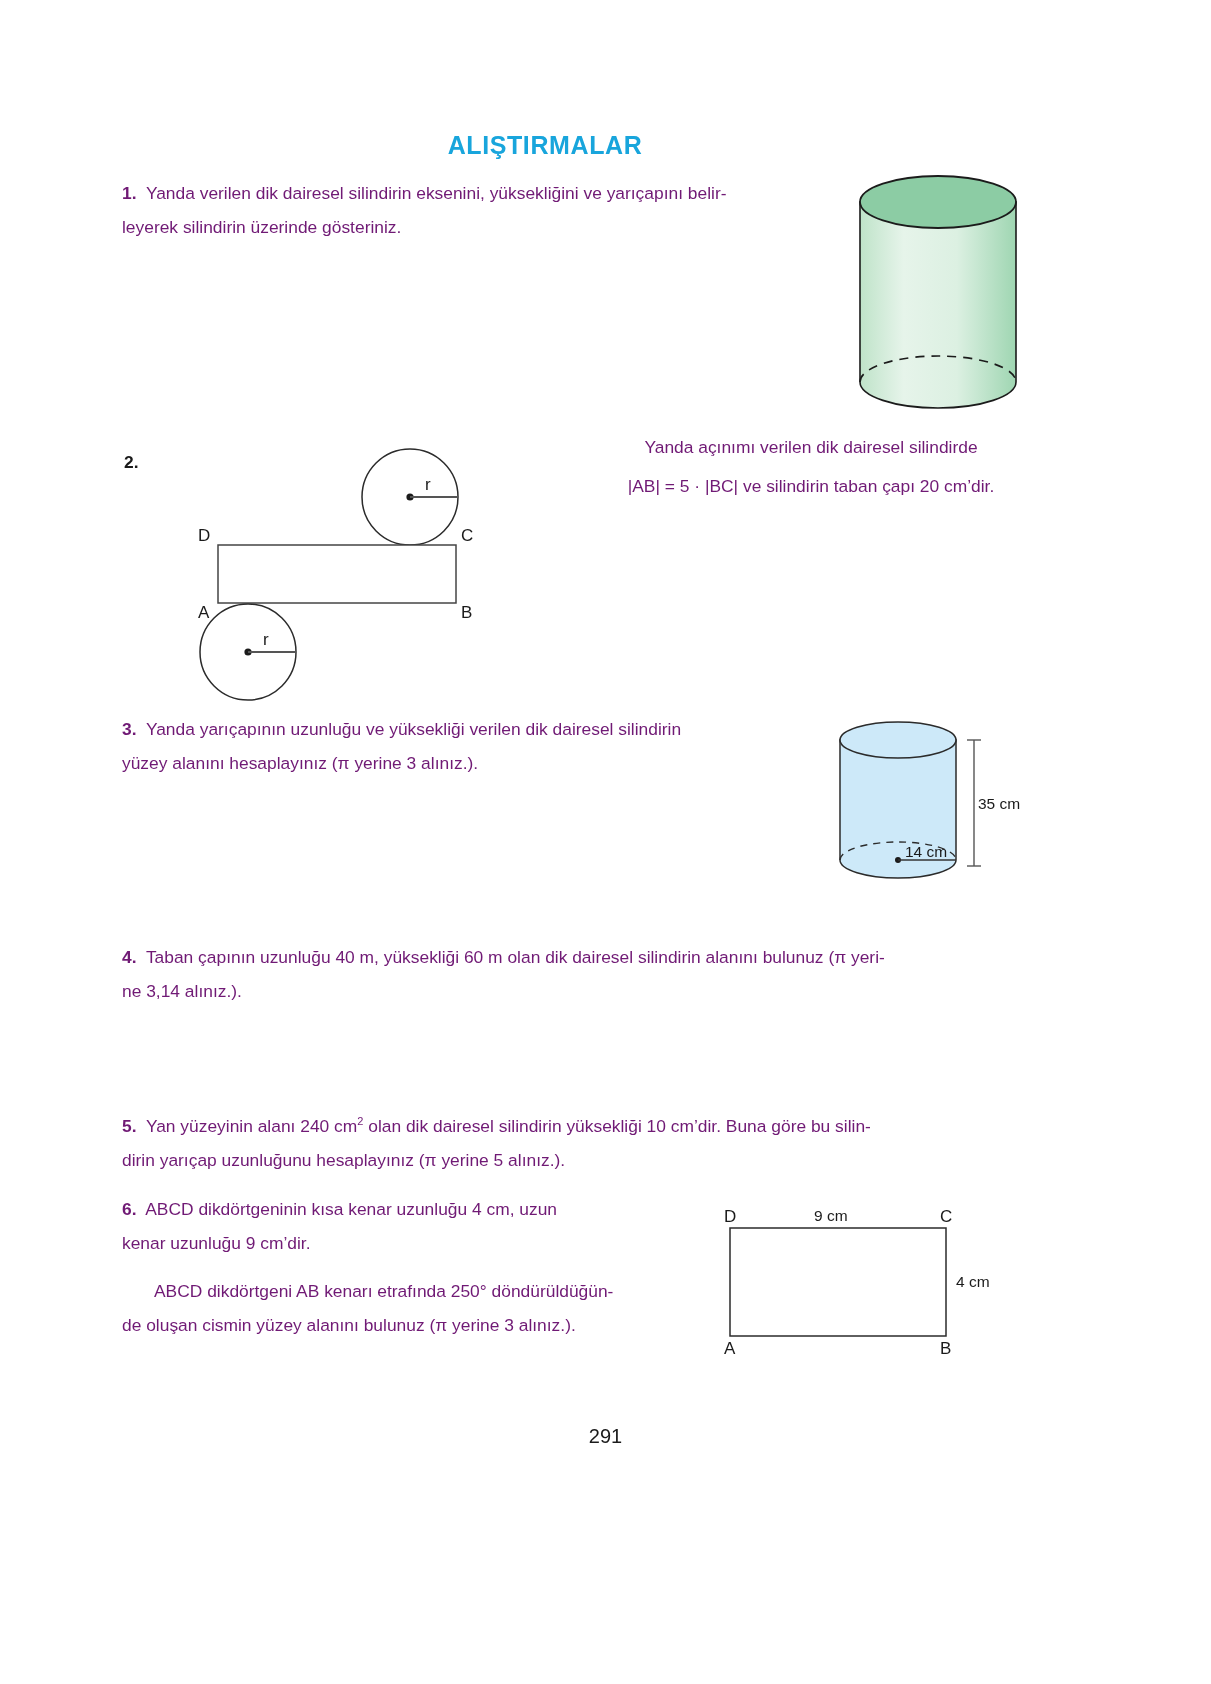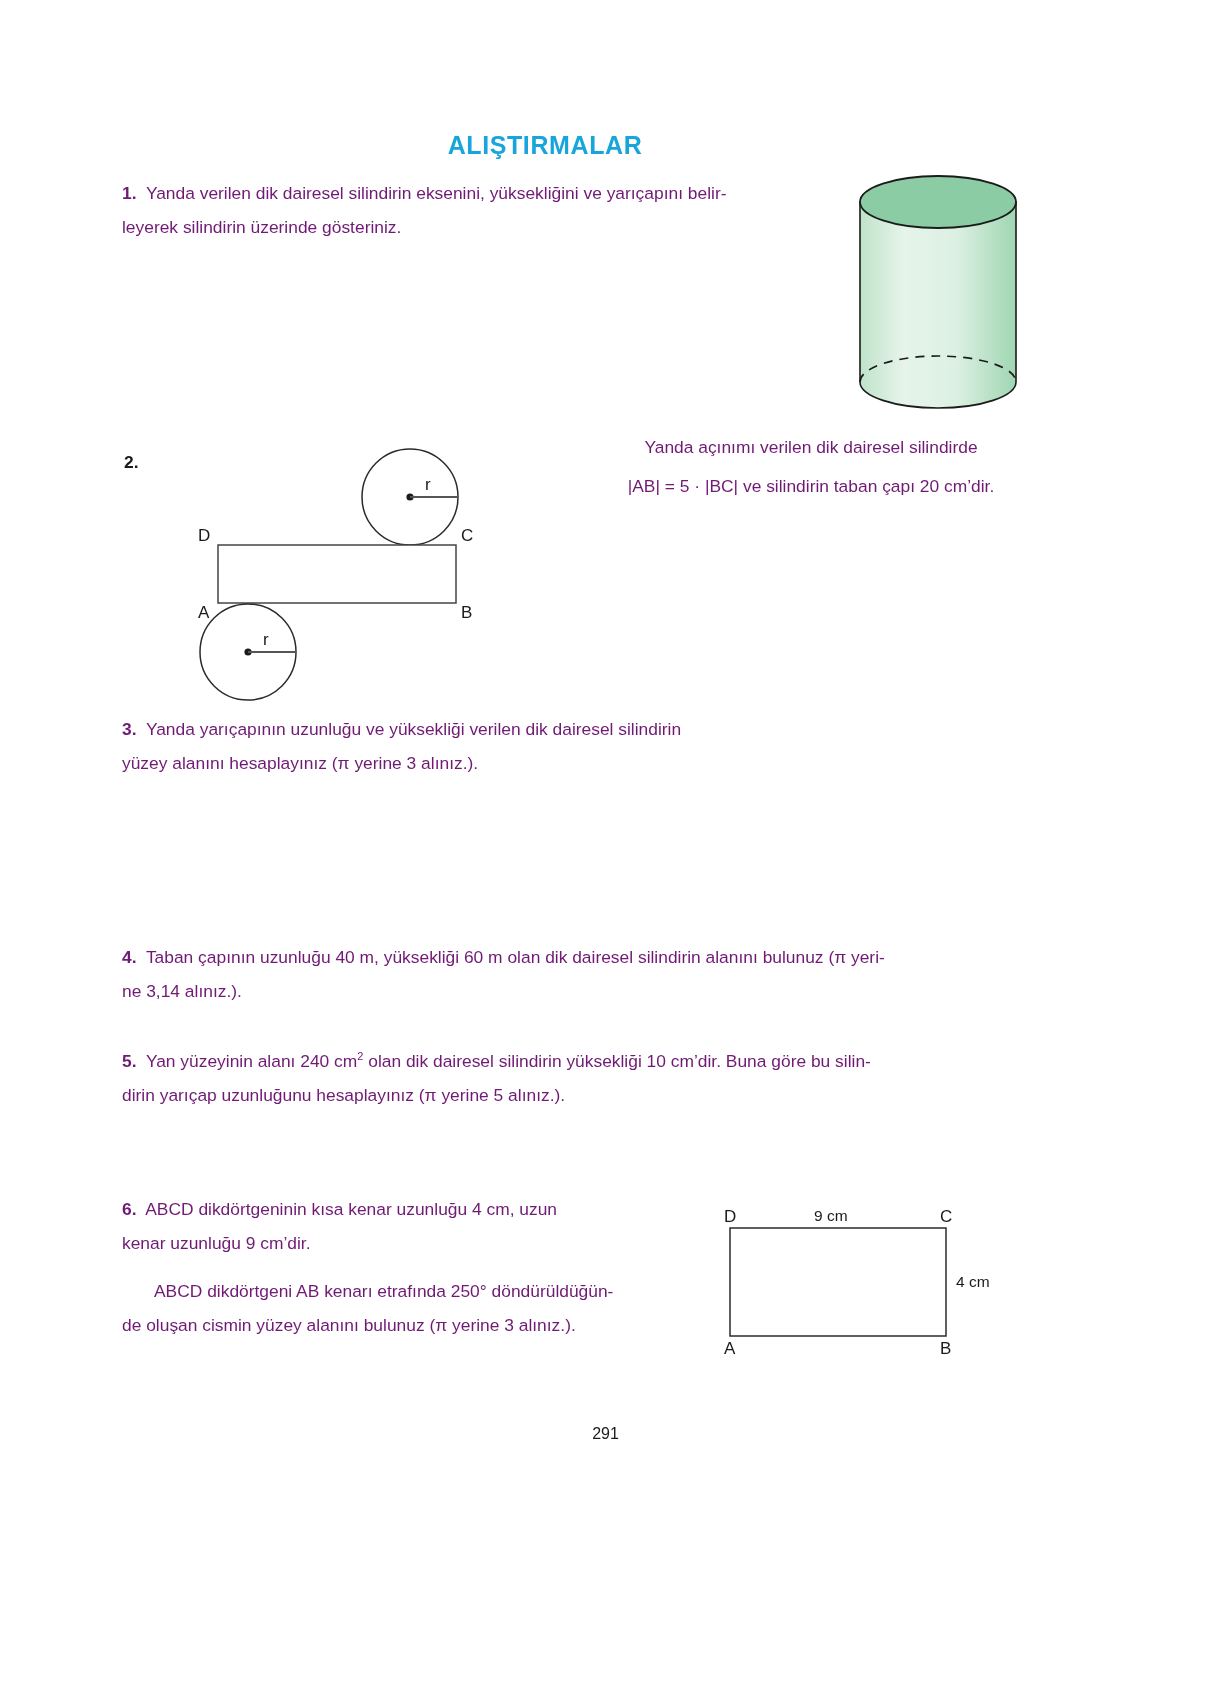--- a/index.html
+++ b/index.html
@@ -60,34 +60,34 @@
   #q2-text { left: 536px; top: 428px; width: 486px; line-height: 39px; text-align: center; margin-left: 32px; }
 
   
   #q3-text { left: 122px; top: 712px; width: 678px; }
   #q3-figure { position: absolute; left: 828px; top: 718px; width: 190px; height: 180px; }
 
   
   #q4-text { left: 122px; top: 940px; width: 966px; }
 
   
-  #q5-text { left: 122px; top: 1039px; width: 966px; }
+  #q5-text { left: 122px; top: 1104px; width: 966px; }
 
   
   #q6-text { left: 122px; top: 1192px; width: 570px; }
   #q6-figure { position: absolute; left: 716px; top: 1196px; width: 290px; height: 160px; }
 
   
   .pageno {
     position: absolute;
     left: 0;
     top: 1425px;
     width: 1211px;
     text-align: center;
-    font-size: 16px;
+    font-size: 20px;
     color: #1b1b1b;
   }
 
   svg { display: block; overflow: visible; }
   .lbl { font-family: "Liberation Sans", sans-serif; font-size: 17px; fill: #1b1b1b; }
   .lbl-small { font-family: "Liberation Sans", sans-serif; font-size: 15.5px; fill: #1b1b1b; }
 </style>
 </head>
 <body>
 
@@ -145,20 +145,39 @@
   <div class="qtext" id="q2-text">
     <p><span>Yanda açınımı verilen dik dairesel silindirde</span></p>
     <p><span>|AB| = 5 · |BC| ve silindirin taban çapı 20 cm’dir.</span></p>
   </div>
 
   <div class="qtext" id="q3-text">
     <p><span class="qnum">3.</span>&nbsp; <span>Yanda yarıçapının uzunluğu ve yüksekliği verilen dik dairesel silindirin</span></p>
     <p><span>yüzey alanını hesaplayınız (π yerine 3 alınız.).</span></p>
   </div>
 
+  <div id="q3-figure">
+    <svg width="190" height="180" viewBox="0 0 190 180">
+
+      <path d="M12,22 L12,142 A58,18 0 0 0 128,142 L128,22 Z" fill="#CDE9F9" stroke="#2b2b2b" stroke-width="1.5"></path>
+
+      <path d="M12,142 A58,18 0 0 1 128,142" fill="none" stroke="#2b2b2b" stroke-width="1.4" stroke-dasharray="7,6"></path>
+
+      <ellipse cx="70" cy="22" rx="58" ry="18" fill="#CDE9F9" stroke="#2b2b2b" stroke-width="1.6"></ellipse>
+
+      <line x1="146" y1="22" x2="146" y2="148" stroke="#555" stroke-width="1.4"></line>
+      <line x1="139" y1="22" x2="153" y2="22" stroke="#555" stroke-width="1.4"></line>
+      <line x1="139" y1="148" x2="153" y2="148" stroke="#555" stroke-width="1.4"></line>
+      <text class="lbl-small" x="150" y="91">35 cm</text>
+
+      <circle cx="70" cy="142" r="3" fill="#1b1b1b"></circle>
+      <line x1="70" y1="142" x2="128" y2="142" stroke="#333" stroke-width="1.4"></line>
+      <text class="lbl-small" x="77" y="139">14 cm</text>
+    </svg>
+  </div>
 
   <div class="qtext" id="q4-text">
     <p><span class="qnum">4.</span>&nbsp; <span>Taban çapının uzunluğu 40 m, yüksekliği 60 m olan dik dairesel silindirin alanını bulunuz (π yeri-</span></p>
     <p><span>ne 3,14 alınız.).</span></p>
   </div>
 
   <div class="qtext" id="q5-text">
     <p><span class="qnum">5.</span>&nbsp; <span>Yan yüzeyinin alanı 240 cm</span><sup>2</sup><span> olan dik dairesel silindirin yüksekliği 10 cm’dir. Buna göre bu silin-</span></p>
     <p><span>dirin yarıçap uzunluğunu hesaplayınız (π yerine 5 alınız.).</span></p>
   </div>

